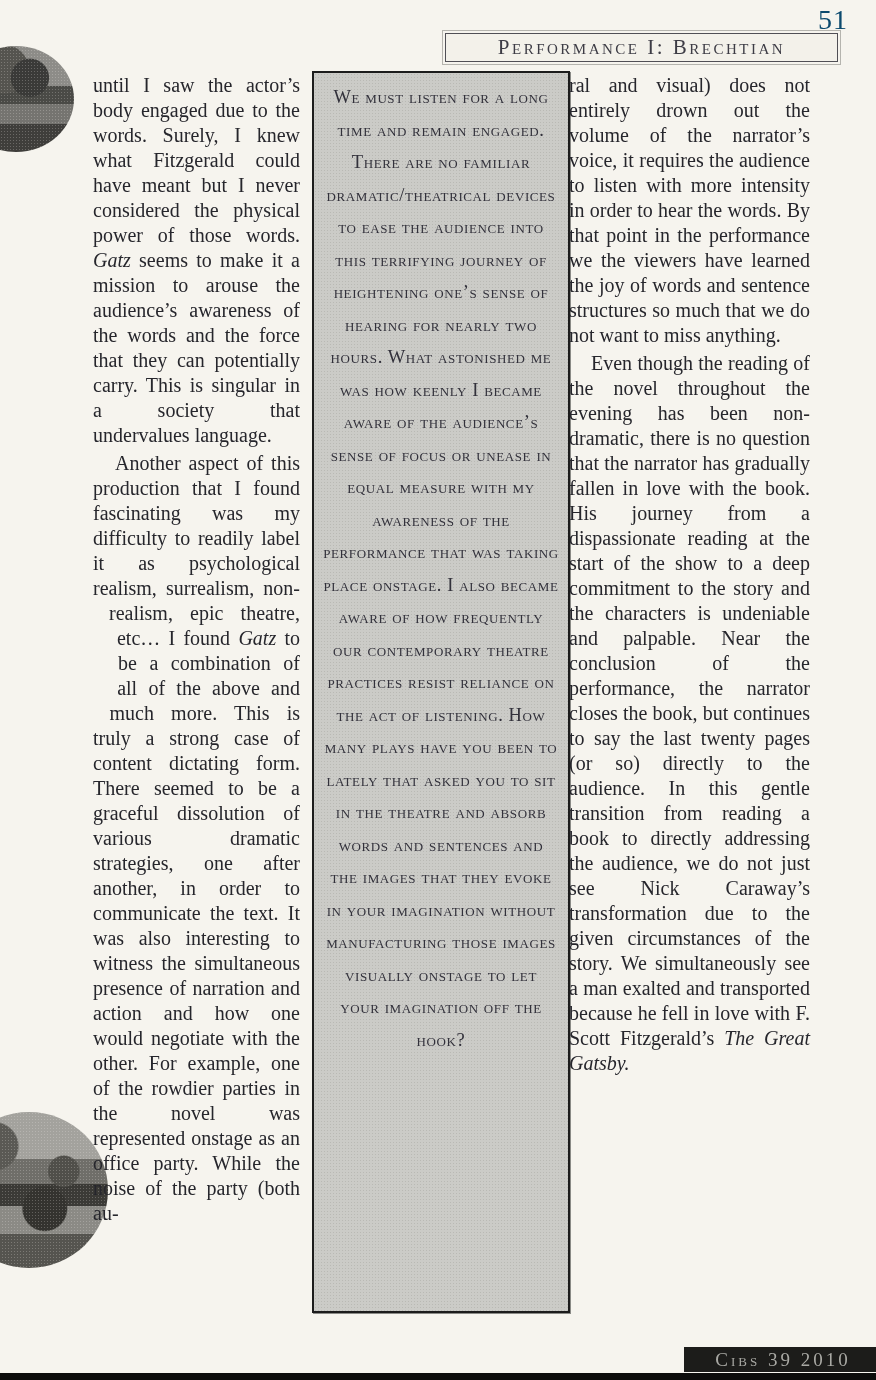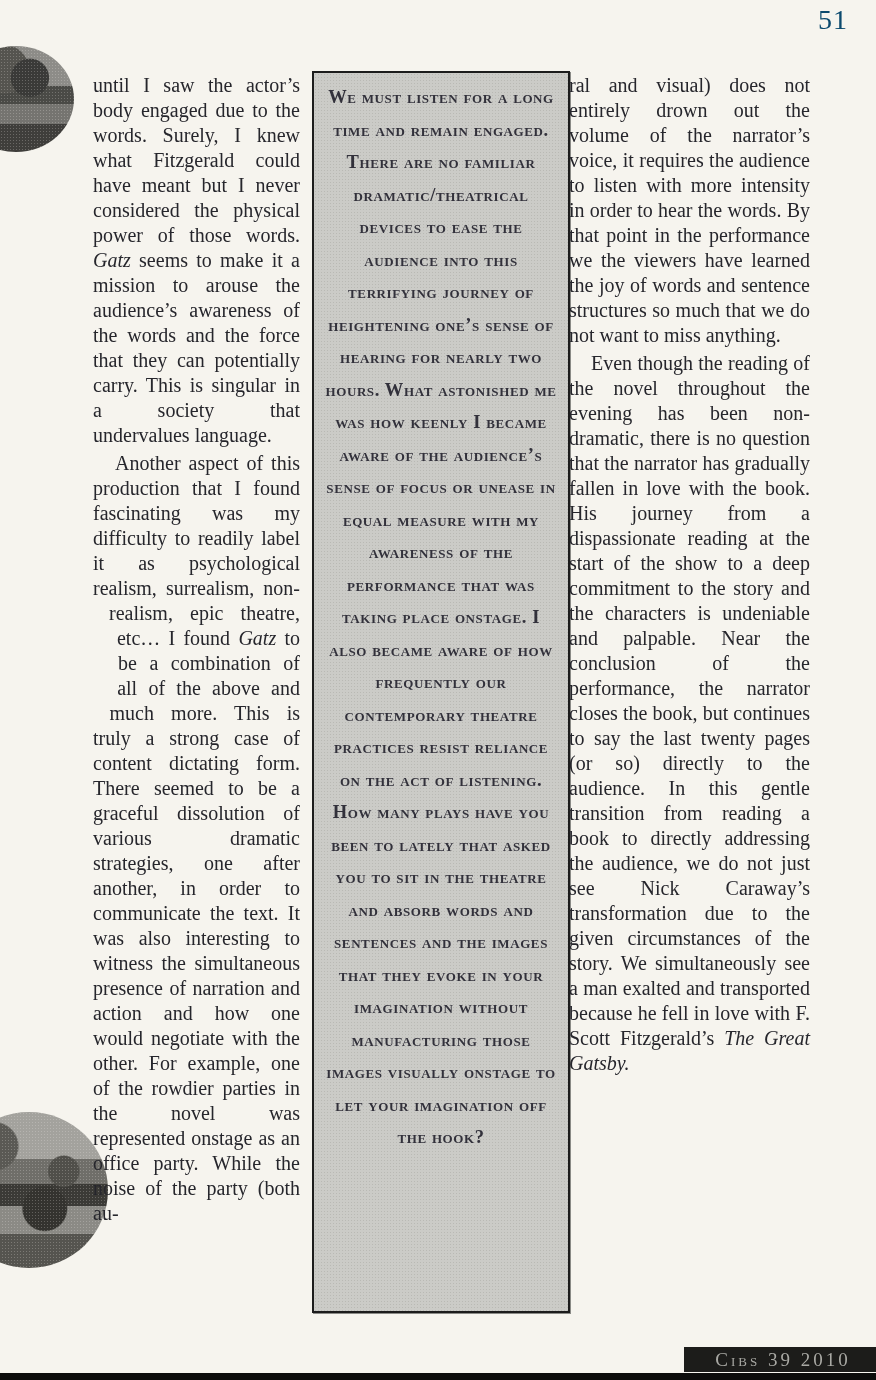--- a/index.html
+++ b/index.html
@@ -58,21 +58,20 @@
     background-size:3px 3px;
     padding:8px 9px;
     display:block;
   }
   .quote-text{
     font-variant:small-caps;
     font-size:18.5px;line-height:32.5px;
     letter-spacing:0.6px;
     text-align:center;
     color:#32313b;
-    font-weight:bold;
   }
   
   .photo{
     position:absolute;border-radius:50%;overflow:hidden;
     background:#9a9a96;
   }
   .photo-top{
     left:-42px;top:46px;width:116px;height:106px;
     background:
       radial-gradient(circle at 62% 30%, #3a3a38 0 18%, transparent 19%),
@@ -108,20 +107,23 @@
     background:#0c0c0b;
   }
 </style>
 </head>
 <body>
 
 <div class="page">
 
   <div class="page-number">51</div>
 
+  <div class="header-box">
+    <span class="header-title">Performance I: Brechtian</span>
+  </div>
 
   <div class="photo photo-top"></div>
   <div class="photo photo-bottom"></div>
 
   <div class="col col-left">
     <div class="wrap-spacer"></div>
     <div>
         <p class=""><span>until I saw the actor’s body engaged due to the words. Surely, I knew what Fitzgerald could have meant but I never considered the physical power of those words. </span><i>Gatz</i><span> seems to make it a mission to arouse the audience’s awareness of the words and the force that they can potentially carry. This is singular in a society that undervalues language.</span></p>
         <p class="indent"><span>Another aspect of this production that I found fascinating was my difficulty to readily label it as psychological realism, surrealism, non-realism, epic theatre, etc… I found </span><i>Gatz</i><span> to be a combination of all of the above and much more. This is truly a strong case of content dictating form. There seemed to be a graceful dissolution of various dramatic strategies, one after another, in order to communicate the text. It was also interesting to witness the simultaneous presence of narration and action and how one would negotiate with the other. For example, one of the rowdier parties in the novel was represented onstage as an office party. While the noise of the party (both au-</span></p>
       </div>

